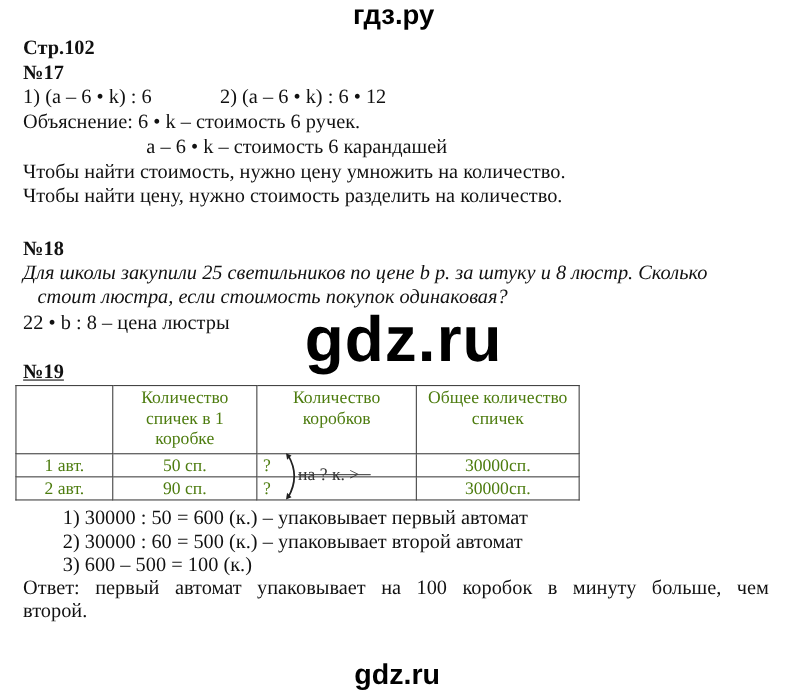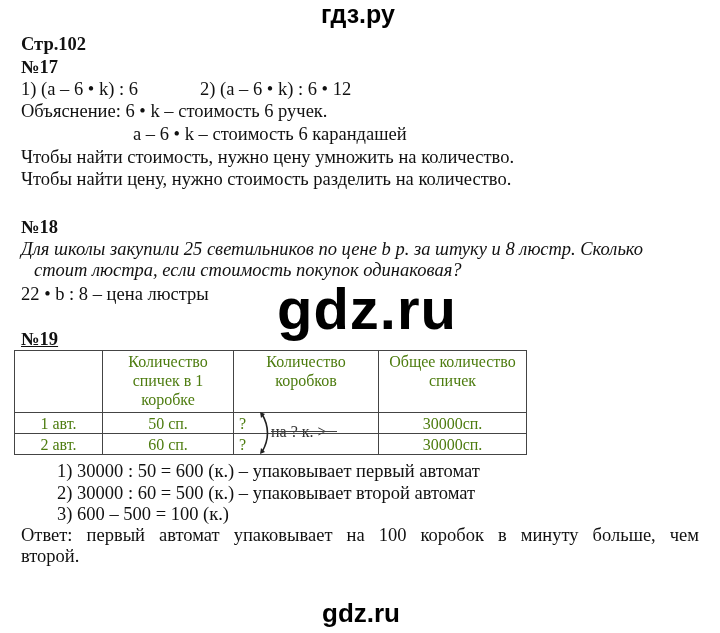--- a/index.html
+++ b/index.html
@@ -71,21 +71,21 @@
     </td>
   </tr>
   <tr class="row">
     <td>1 авт.</td>
     <td>50 сп.</td>
     <td class="q">?</td>
     <td>30000сп.</td>
   </tr>
   <tr class="row">
     <td>2 авт.</td>
-    <td>60 сп.</td>
+    <td>90 сп.</td>
     <td class="q">?</td>
     <td>30000сп.</td>
   </tr>
 </tbody>
   </table>
 
 <svg class="brace" width="14" height="44" viewBox="0 0 14 44">
   <path d="M2 3 Q 13 22 2 41" fill="none" stroke="#222" stroke-width="1.6"></path>
   <path d="M0 1 L5 3 L1 7 Z" fill="#222"></path>
   <path d="M0 43 L5 41 L1 37 Z" fill="#222"></path>

